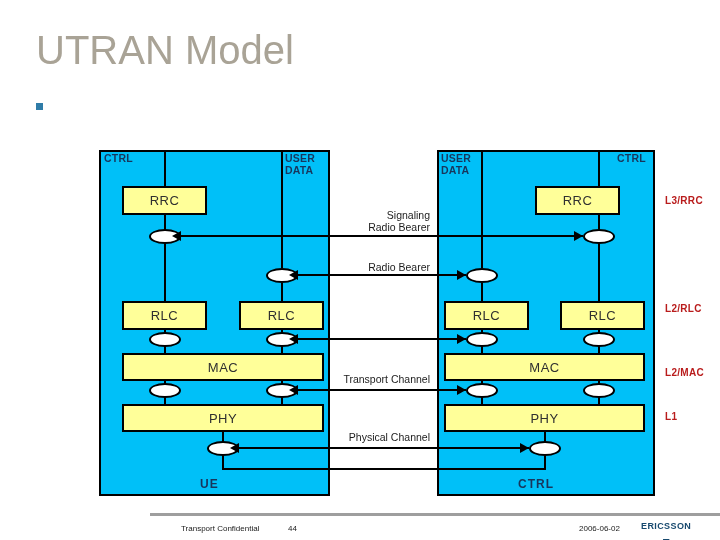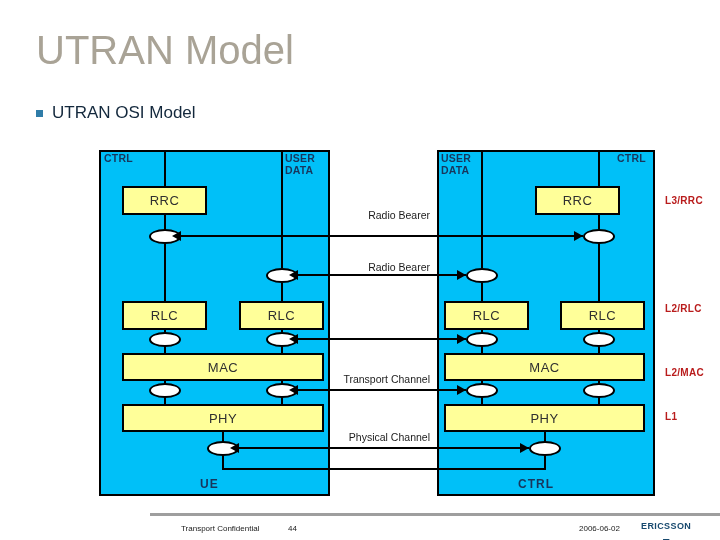--- a/index.html
+++ b/index.html
@@ -133,21 +133,20 @@
 </style>
 </head>
 <body>
 
 <div class="slide">
 
   <div id="slide-title">UTRAN Model</div>
 
   <div id="bullet-row">
     <span id="bullet-marker"></span>
-    <span id="bullet-text">UTRAN OSI Model</span>
   </div>
 
   <div id="diagram">
 
     <div class="node-box" id="ue-box"></div>
     <div class="corner-label" style="left:104px;top:152px;">CTRL</div>
     <div class="corner-label" style="left:285px;top:152px;">USER</div>
     <div class="corner-label" style="left:285px;top:164px;">DATA</div>
     <div class="node-name" style="left:200px;top:477px;">UE</div>
 
@@ -235,20 +234,21 @@
     <div class="arrowhead left" style="left:289px;top:385px;"></div>
     <div class="arrowhead right" style="left:457px;top:385px;"></div>
 
     <div class="hline" style="left:239px;top:447px;width:290px;"></div>
     <div class="arrowhead left" style="left:230px;top:443px;"></div>
     <div class="arrowhead right" style="left:520px;top:443px;"></div>
 
     <div class="hline" style="left:222px;top:468px;width:324px;"></div>
 
     <div class="chan-label two" style="left:255px;top:209px;width:175px;">
+      <div>Signaling</div>
       <div>Radio Bearer</div>
     </div>
     <div class="chan-label" style="left:255px;top:261px;width:175px;">Radio Bearer</div>
     <div class="chan-label" style="left:255px;top:431px;width:175px;">Physical Channel</div>
     <div class="chan-label" style="left:255px;top:373px;width:175px;">Transport Channel</div>
 
     <div class="layer-label" style="left:665px;top:195px;">L3/RRC</div>
     <div class="layer-label" style="left:665px;top:303px;">L2/RLC</div>
     <div class="layer-label" style="left:665px;top:367px;">L2/MAC</div>
     <div class="layer-label" style="left:665px;top:411px;">L1</div>

